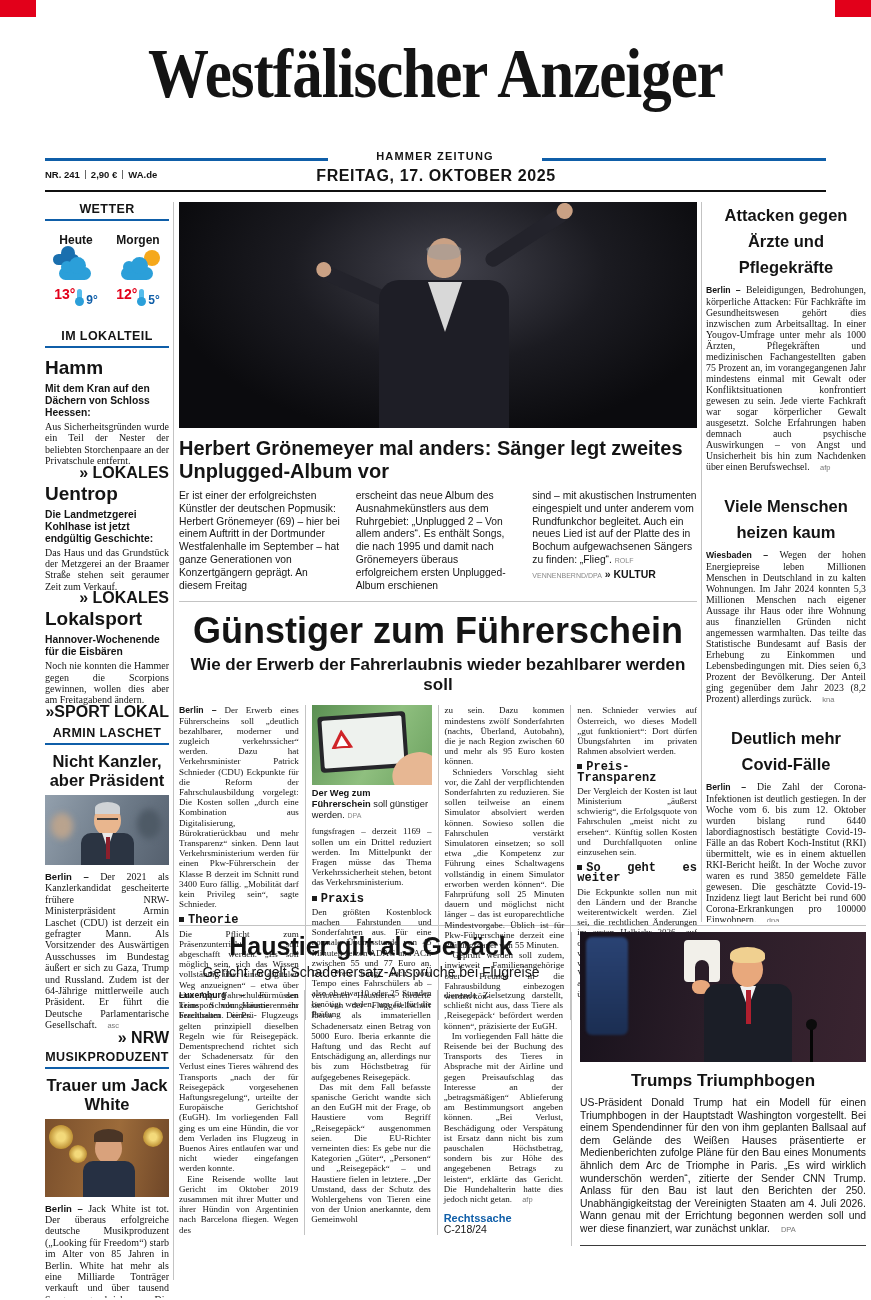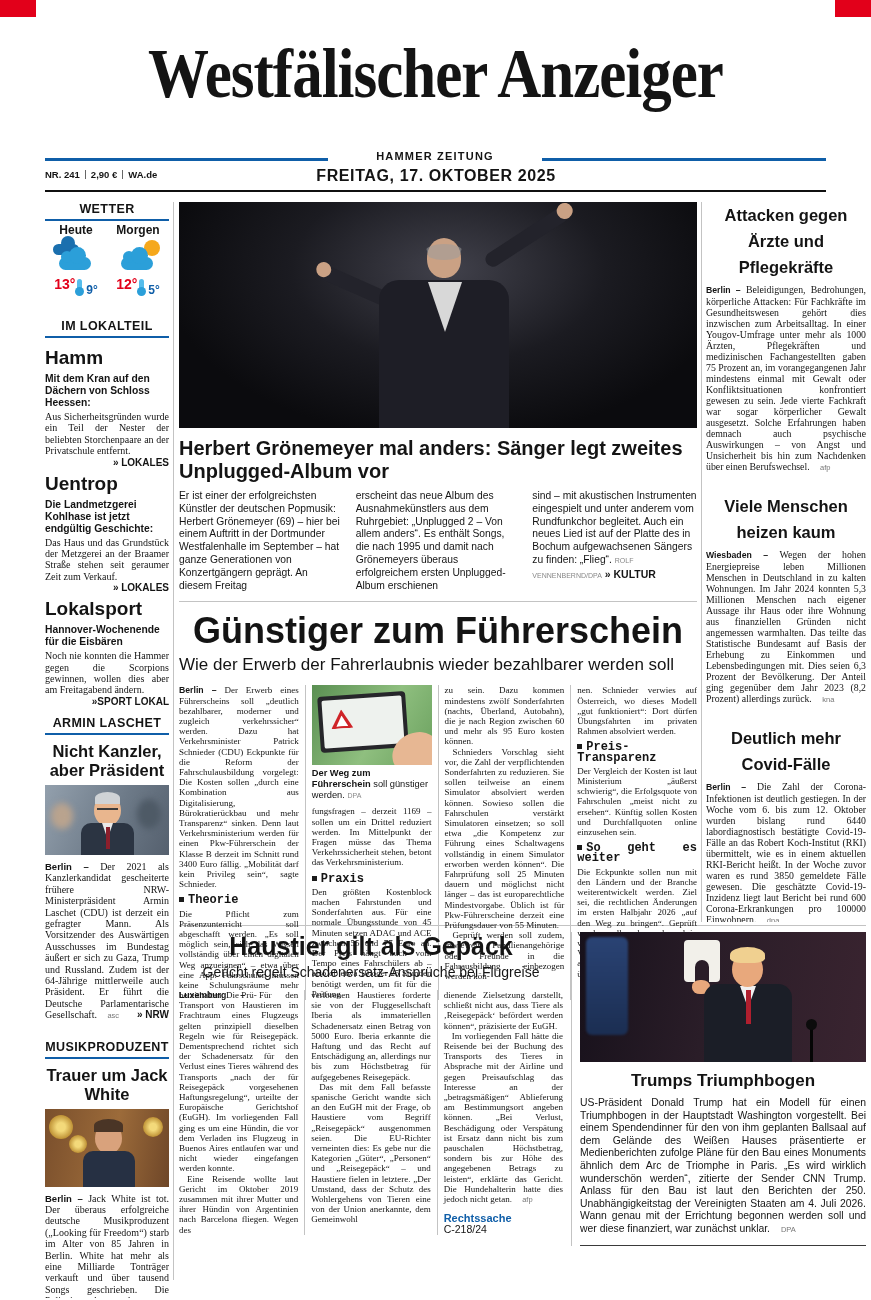--- a/index.html
+++ b/index.html
@@ -30,21 +30,21 @@
   
   .vrule{position:absolute;width:1px;background:var(--rule);}
   #vr-sidebar{left:173px;top:202px;height:1078px;}
   #vr-main-right{left:701px;top:202px;height:720px;}
   .section-rule{position:absolute;left:179px;top:925px;width:687px;height:1px;background:var(--rule);}
 
   
   .lsb{position:absolute;left:45px;top:202px;width:124px;height:1096px;overflow:hidden;}
   .kicker{font-family:"Liberation Sans",sans-serif;font-weight:bold;font-size:12.5px;
     text-align:center;letter-spacing:.4px;padding-bottom:3px;border-bottom:2.5px solid var(--blue);}
-  .w-row{display:flex;margin-top:2px;}
+  .w-row{display:flex;margin-top:12px;}
   .w-cell{width:50%;text-align:center;}
   .w-label{font-family:"Liberation Sans",sans-serif;font-weight:bold;font-size:12px;}
   .wicon{position:relative;width:50px;height:33px;margin:3px auto 0;}
   .sun{position:absolute;right:3px;top:0;width:16px;height:16px;border-radius:50%;background:#f5a81c;}
   .c-back{position:absolute;left:2px;top:4px;width:26px;height:11px;background:#1a6fae;border-radius:7px;}
   .c-back::after{content:"";position:absolute;right:4px;top:-8px;width:14px;height:14px;background:inherit;border-radius:50%;}
   .c-front{position:absolute;left:8px;bottom:3px;width:32px;height:13px;background:#2b9fd9;border-radius:8px;}
   .c-front::before{content:"";position:absolute;left:2px;top:-6px;width:12px;height:12px;background:inherit;border-radius:50%;}
   .c-front::after{content:"";position:absolute;right:5px;top:-10px;width:17px;height:17px;background:inherit;border-radius:50%;}
   .temps{margin-top:2px;font-family:"Liberation Sans",sans-serif;font-weight:bold;}
@@ -54,21 +54,21 @@
     border-radius:3px;margin:0 4px 0 2px;vertical-align:-4px;}
   .thermo::after{content:"";position:absolute;left:-2px;bottom:-3px;width:9px;height:9px;background:#2b9fd9;border-radius:50%;}
 
   .sb-story{margin-top:16px;}
   .sb-title{font-family:"Liberation Sans",sans-serif;font-weight:bold;font-size:19px;margin-top:9px;}
   .sb-title-c{font-family:"Liberation Sans",sans-serif;font-weight:bold;font-size:16.5px;
     line-height:19px;text-align:center;margin-top:7px;}
   .sb-lead{font-family:"Liberation Sans",sans-serif;font-weight:bold;font-size:10.3px;line-height:12px;margin-top:4px;}
   .sb-body{font-size:10px;line-height:11.4px;text-align:justify;margin-top:2px;}
   .sb-body .dl{font-family:"Liberation Sans",sans-serif;font-weight:bold;font-size:9.5px;}
-  .xlink{font-family:"Liberation Sans",sans-serif;font-weight:bold;font-size:10px;float:right;}
+  .xlink{font-family:"Liberation Sans",sans-serif;font-weight:bold;font-size:16px;float:right;}
   .credit{font-family:"Liberation Sans",sans-serif;font-size:7.5px;color:#777;padding-left:8px;}
   .link-line{text-align:right;font-family:"Liberation Sans",sans-serif;font-weight:bold;font-size:10px;}
   .sb-photo{width:124px;margin-top:5px;position:relative;overflow:hidden;}
 
   
   .ph-las{height:70px;background:linear-gradient(115deg,#93a0ad,#6d7a88 55%,#55606e);}
   .las-blur1{position:absolute;left:6px;top:18px;width:22px;height:26px;background:#b9a38e;border-radius:50%;filter:blur(3px);}
   .las-blur2{position:absolute;right:8px;top:14px;width:24px;height:30px;background:#4e5a66;border-radius:50%;filter:blur(3px);}
   .las-face{position:absolute;left:49px;top:10px;width:27px;height:31px;background:#e9b68e;border-radius:50%;}
   .las-face::before{content:"";position:absolute;left:1px;top:-3px;width:25px;height:12px;background:#cfd3d6;border-radius:50% 50% 0 0;}
@@ -103,21 +103,21 @@
   .g-arm-l::after{content:"";position:absolute;left:-7px;top:-2px;width:15px;height:15px;background:#caa184;border-radius:50%;}
 
   .gron-headline{font-family:"Liberation Sans",sans-serif;font-weight:bold;font-size:20px;line-height:23px;margin-top:9px;}
   .gron-caption{display:flex;gap:12px;margin-top:7px;}
   .gron-caption .cap-col{flex:1 1 0;font-family:"Liberation Sans",sans-serif;font-size:10.3px;line-height:12.8px;}
   .cap-credit{font-family:"Liberation Sans",sans-serif;font-size:7px;color:#888;}
   .cap-link{font-family:"Liberation Sans",sans-serif;font-weight:bold;font-size:10.5px;}
   .main-div{height:1px;background:var(--rule);margin-top:9px;}
 
   .fs-headline{text-align:center;font-family:"Liberation Sans",sans-serif;font-weight:bold;font-size:36px;margin-top:8px;}
-  .fs-subtitle{font-family:"Liberation Sans",sans-serif;font-size:17px;margin-top:3px;}
+  .fs-subtitle{text-align:center;font-family:"Liberation Sans",sans-serif;font-size:17px;margin-top:3px;font-weight:bold;}
   .art-cols{display:flex;margin-top:10px;}
   .art-col{flex:1 1 0;padding:0 6px;font-size:9px;line-height:10.2px;text-align:justify;}
   .art-col:first-child{padding-left:0;}
   .art-col + .art-col{border-left:1px solid var(--rule);}
   .art-col:last-child{padding-right:0;}
   .art-col p{margin:0;}
   .art-col p + p{text-indent:8px;}
   .dl{font-family:"Liberation Sans",sans-serif;font-weight:bold;font-size:8.7px;}
   .subhead{font-family:Liberation Mono, monospace;font-weight:bold;font-size:12px;margin:6px 0 3px;}
   .sq{display:inline-block;width:5px;height:5px;background:#1b1b1b;margin-right:4px;vertical-align:1px;}

